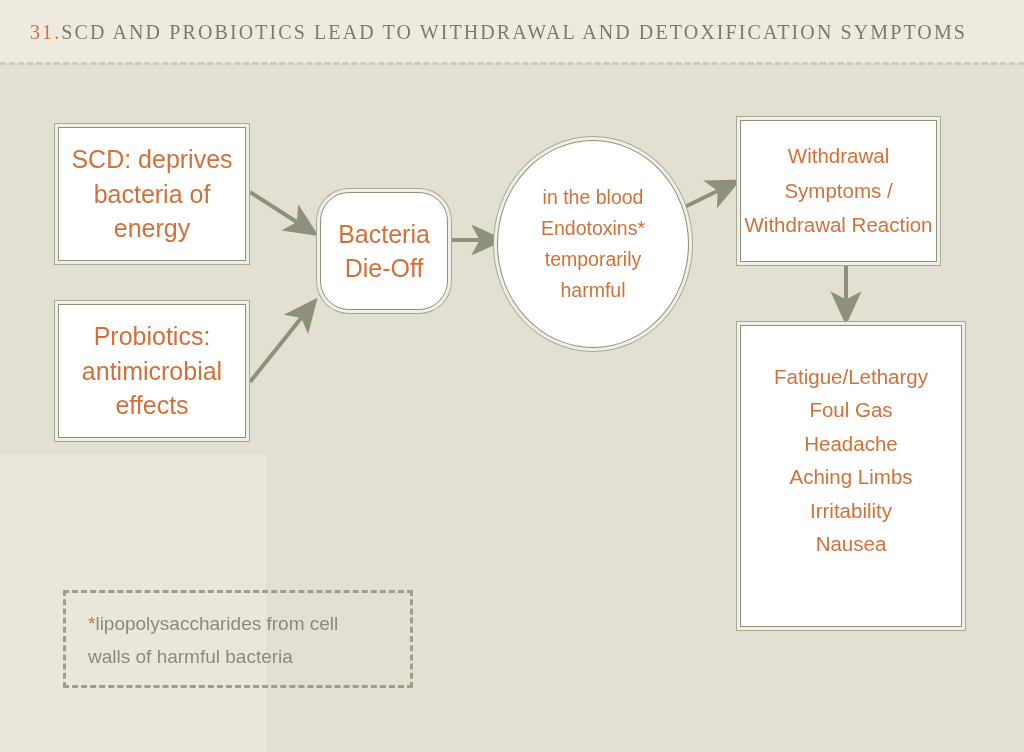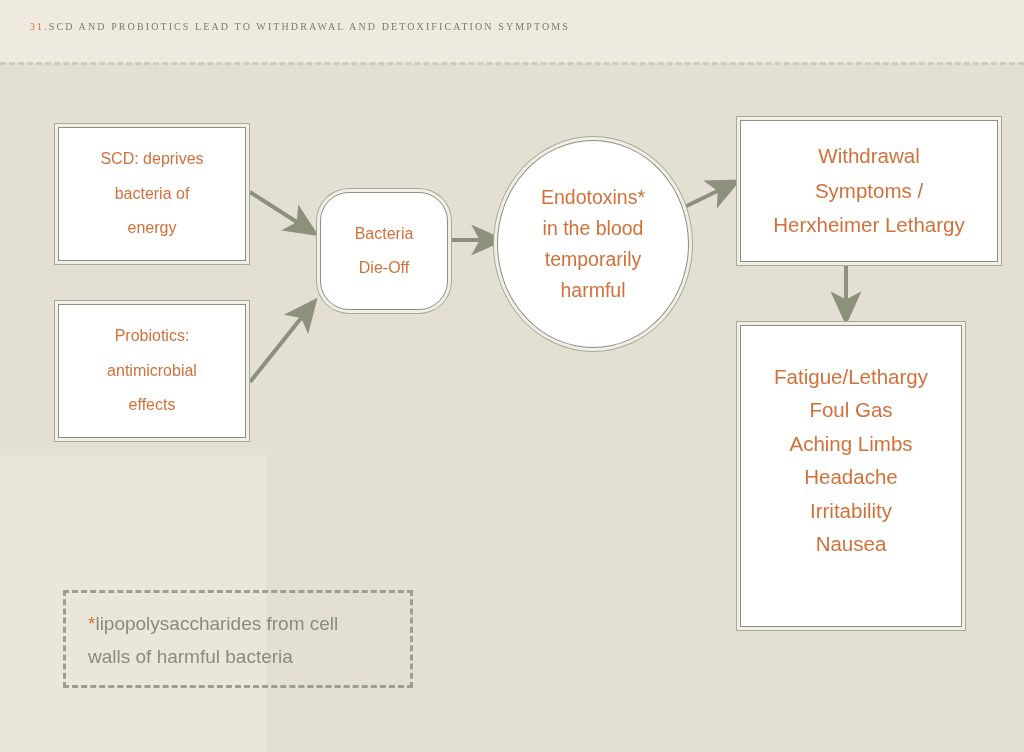--- a/index.html
+++ b/index.html
@@ -40,50 +40,50 @@
     position: absolute;
     left: 0; top: 455px;
     width: 266px; height: 297px;
     background: #e9e6da;
   }
   
   .header {
     position: absolute;
     left: 30px; top: 21px;
     font-family: "Liberation Serif", serif;
-    font-size: 10px;
+    font-size: 20px;
     letter-spacing: 2.1px;
     white-space: nowrap;
     color: #7a7a72;
   }
   .header .num {
     color: #d2703a;
   }
   
   .node {
     position: absolute;
     box-sizing: border-box;
     background: #ffffff;
     border: 1px solid #8d907b;
     box-shadow: 0 0 0 3px #efeee7, 0 0 0 4px #a8aa96;
     display: flex;
     flex-direction: column;
     align-items: center;
     justify-content: center;
     color: #d2703a;
-    font-size: 16px;
+    font-size: 25px;
     line-height: 34.5px;
     text-align: center;
   }
   .node .ln { display: block; white-space: nowrap; }
 
   #box-scd        { left: 58px;  top: 127px; width: 188px; height: 134px; }
   #box-probiotics { left: 58px;  top: 304px; width: 188px; height: 134px; }
   #box-dieoff     { left: 320px; top: 192px; width: 128px; height: 118px; border-radius: 29px; }
-  #box-withdrawal { left: 740px; top: 120px; width: 258px; height: 142px; font-size: 20.5px; }
+  #box-withdrawal { left: 740px; top: 120px; width: 197px; height: 142px; font-size: 20.5px; }
   #box-symptoms   { left: 740px; top: 325px; width: 222px; height: 302px; }
 
   
   #ellipse-endotoxins {
     position: absolute;
     box-sizing: border-box;
     left: 497px; top: 140px;
     width: 192px; height: 208px;
     background: #ffffff;
     border: 1px solid #8d907b;
@@ -168,37 +168,37 @@
     <span class="ln">antimicrobial</span>
     <span class="ln">effects</span>
   </div>
 
   <div class="node" id="box-dieoff">
     <span class="ln">Bacteria</span>
     <span class="ln">Die-Off</span>
   </div>
 
   <div id="ellipse-endotoxins">
+    <span class="ln">in the blood</span>
     <span class="ln">Endotoxins*</span>
-    <span class="ln">in the blood</span>
     <span class="ln">temporarily</span>
     <span class="ln">harmful</span>
   </div>
 
   <div class="node" id="box-withdrawal">
     <span class="ln">Withdrawal</span>
     <span class="ln">Symptoms /</span>
-    <span class="ln">Herxheimer Lethargy</span>
+    <span class="ln">Withdrawal Reaction</span>
   </div>
 
   <div class="node" id="box-symptoms">
     <span class="ln">Fatigue/Lethargy</span>
     <span class="ln">Foul Gas</span>
+    <span class="ln">Headache</span>
     <span class="ln">Aching Limbs</span>
-    <span class="ln">Headache</span>
     <span class="ln">Irritability</span>
     <span class="ln">Nausea</span>
   </div>
 
   <div id="footnote">
     <div><span class="star">*</span><span>lipopolysaccharides from cell</span></div>
     <div>walls of harmful bacteria</div>
   </div>
 
 </div>

